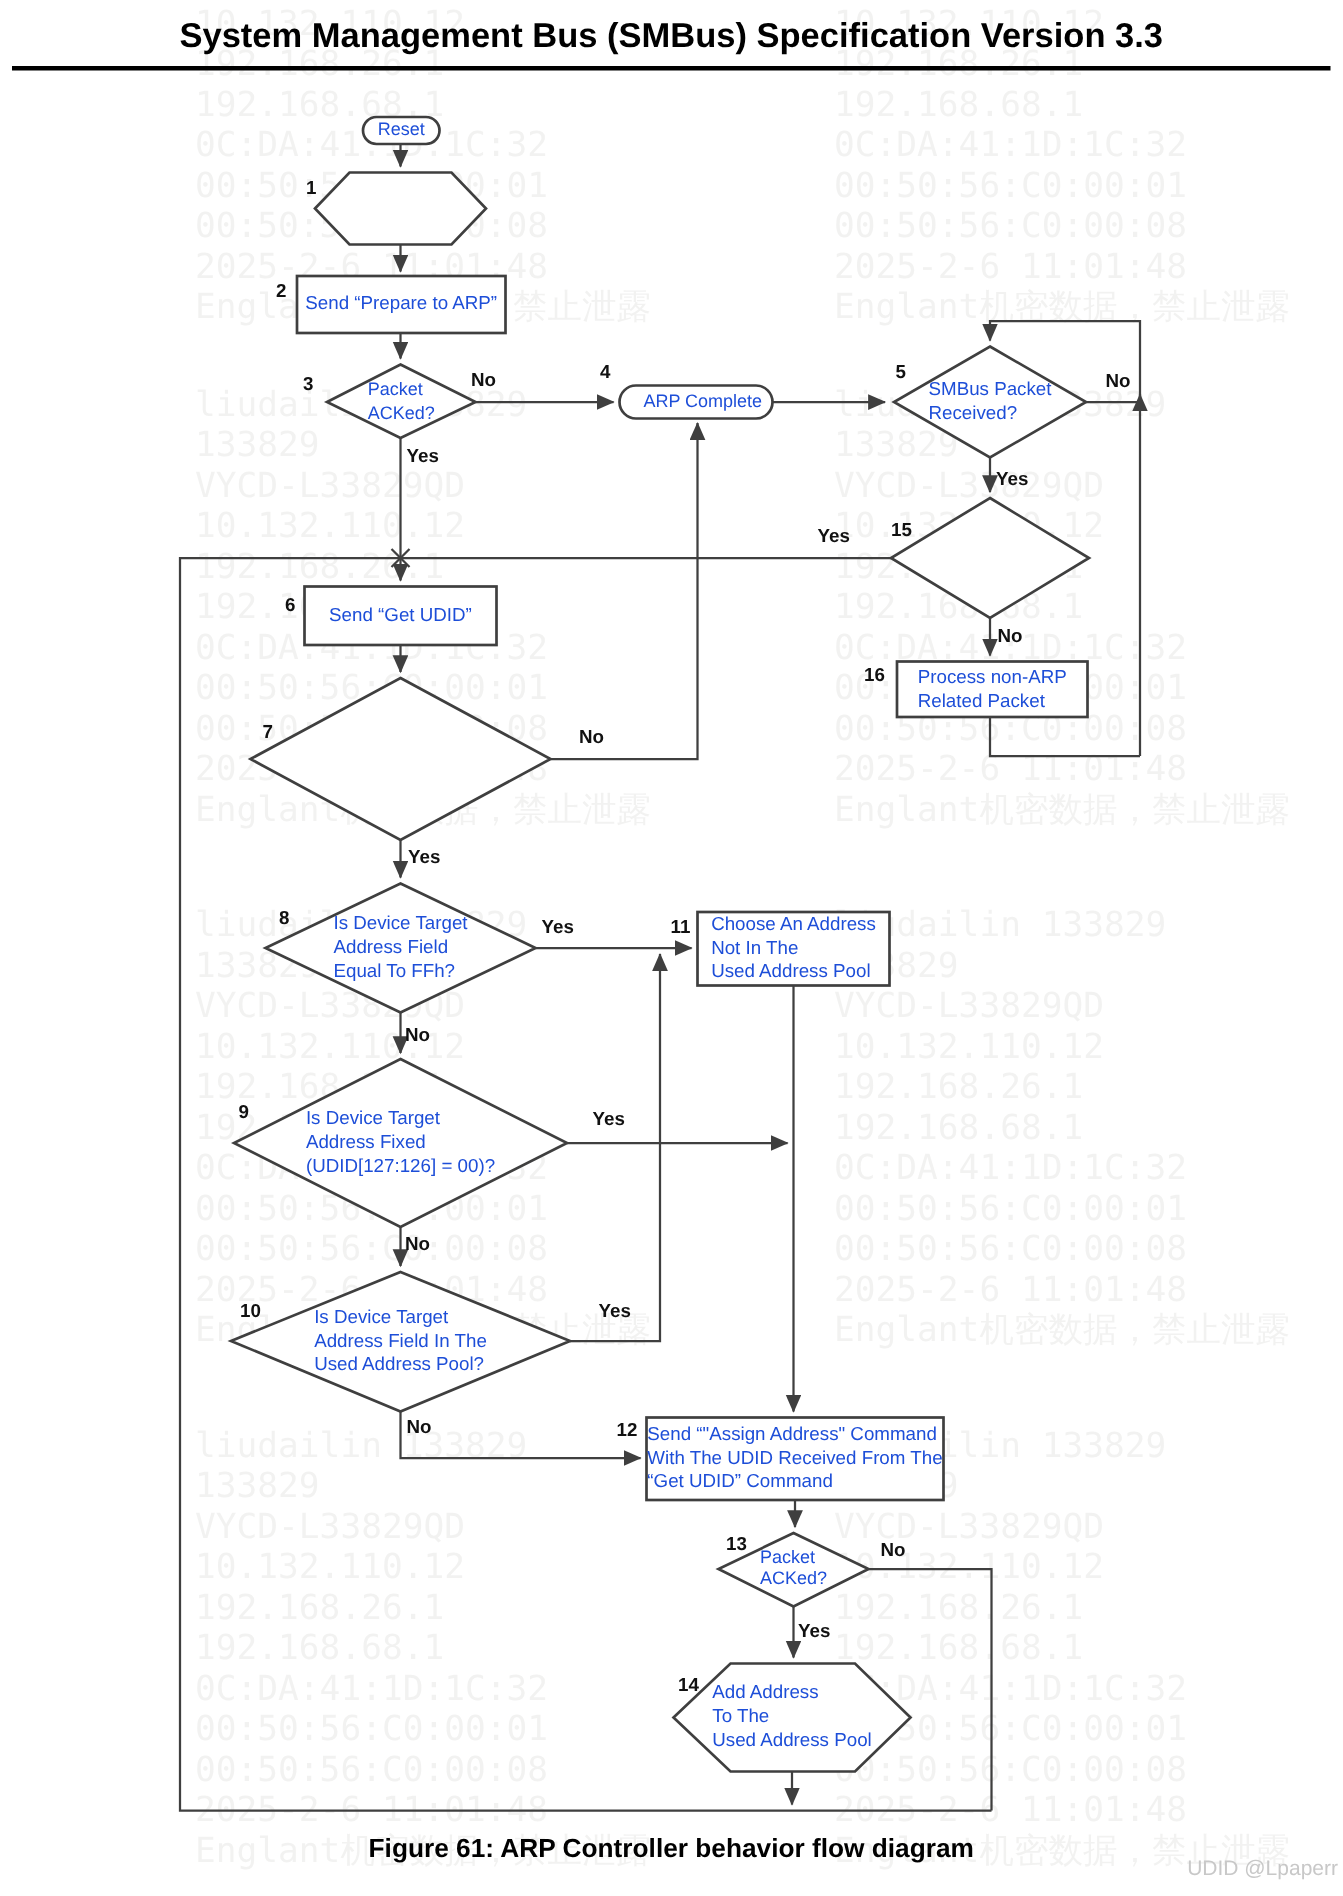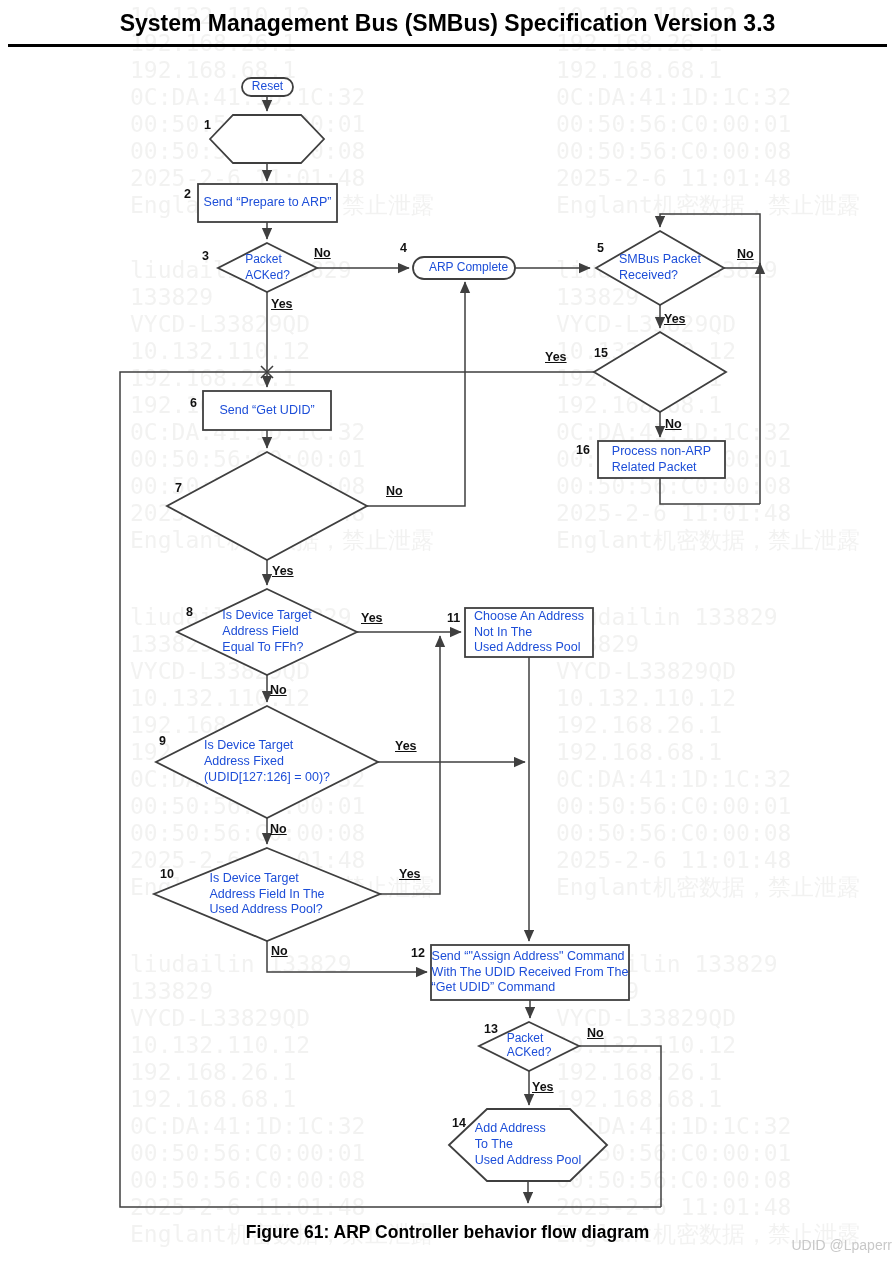--- a/index.html
+++ b/index.html
@@ -42,21 +42,21 @@
   
   .node-label{
     position:absolute;display:flex;align-items:center;justify-content:center;
     text-align:left;font-size:12.5px;line-height:1.26;color:#1d4ed8;
     white-space:pre-line;
   }
   .num{
     position:absolute;font-size:12.5px;font-weight:bold;color:#111;
   }
   .edge-lbl{
-    position:absolute;font-size:12.5px;font-weight:bold;color:#111;text-decoration:underline;
+    position:absolute;font-size:12.5px;font-weight:bold;color:#111;
   }
 </style>
 </head>
 <body>
 
 <div class="page">
 
   <div class="wm" style="left:130px;top:-78px">liudailin 133829
 133829
 VYCD-L33829QD

